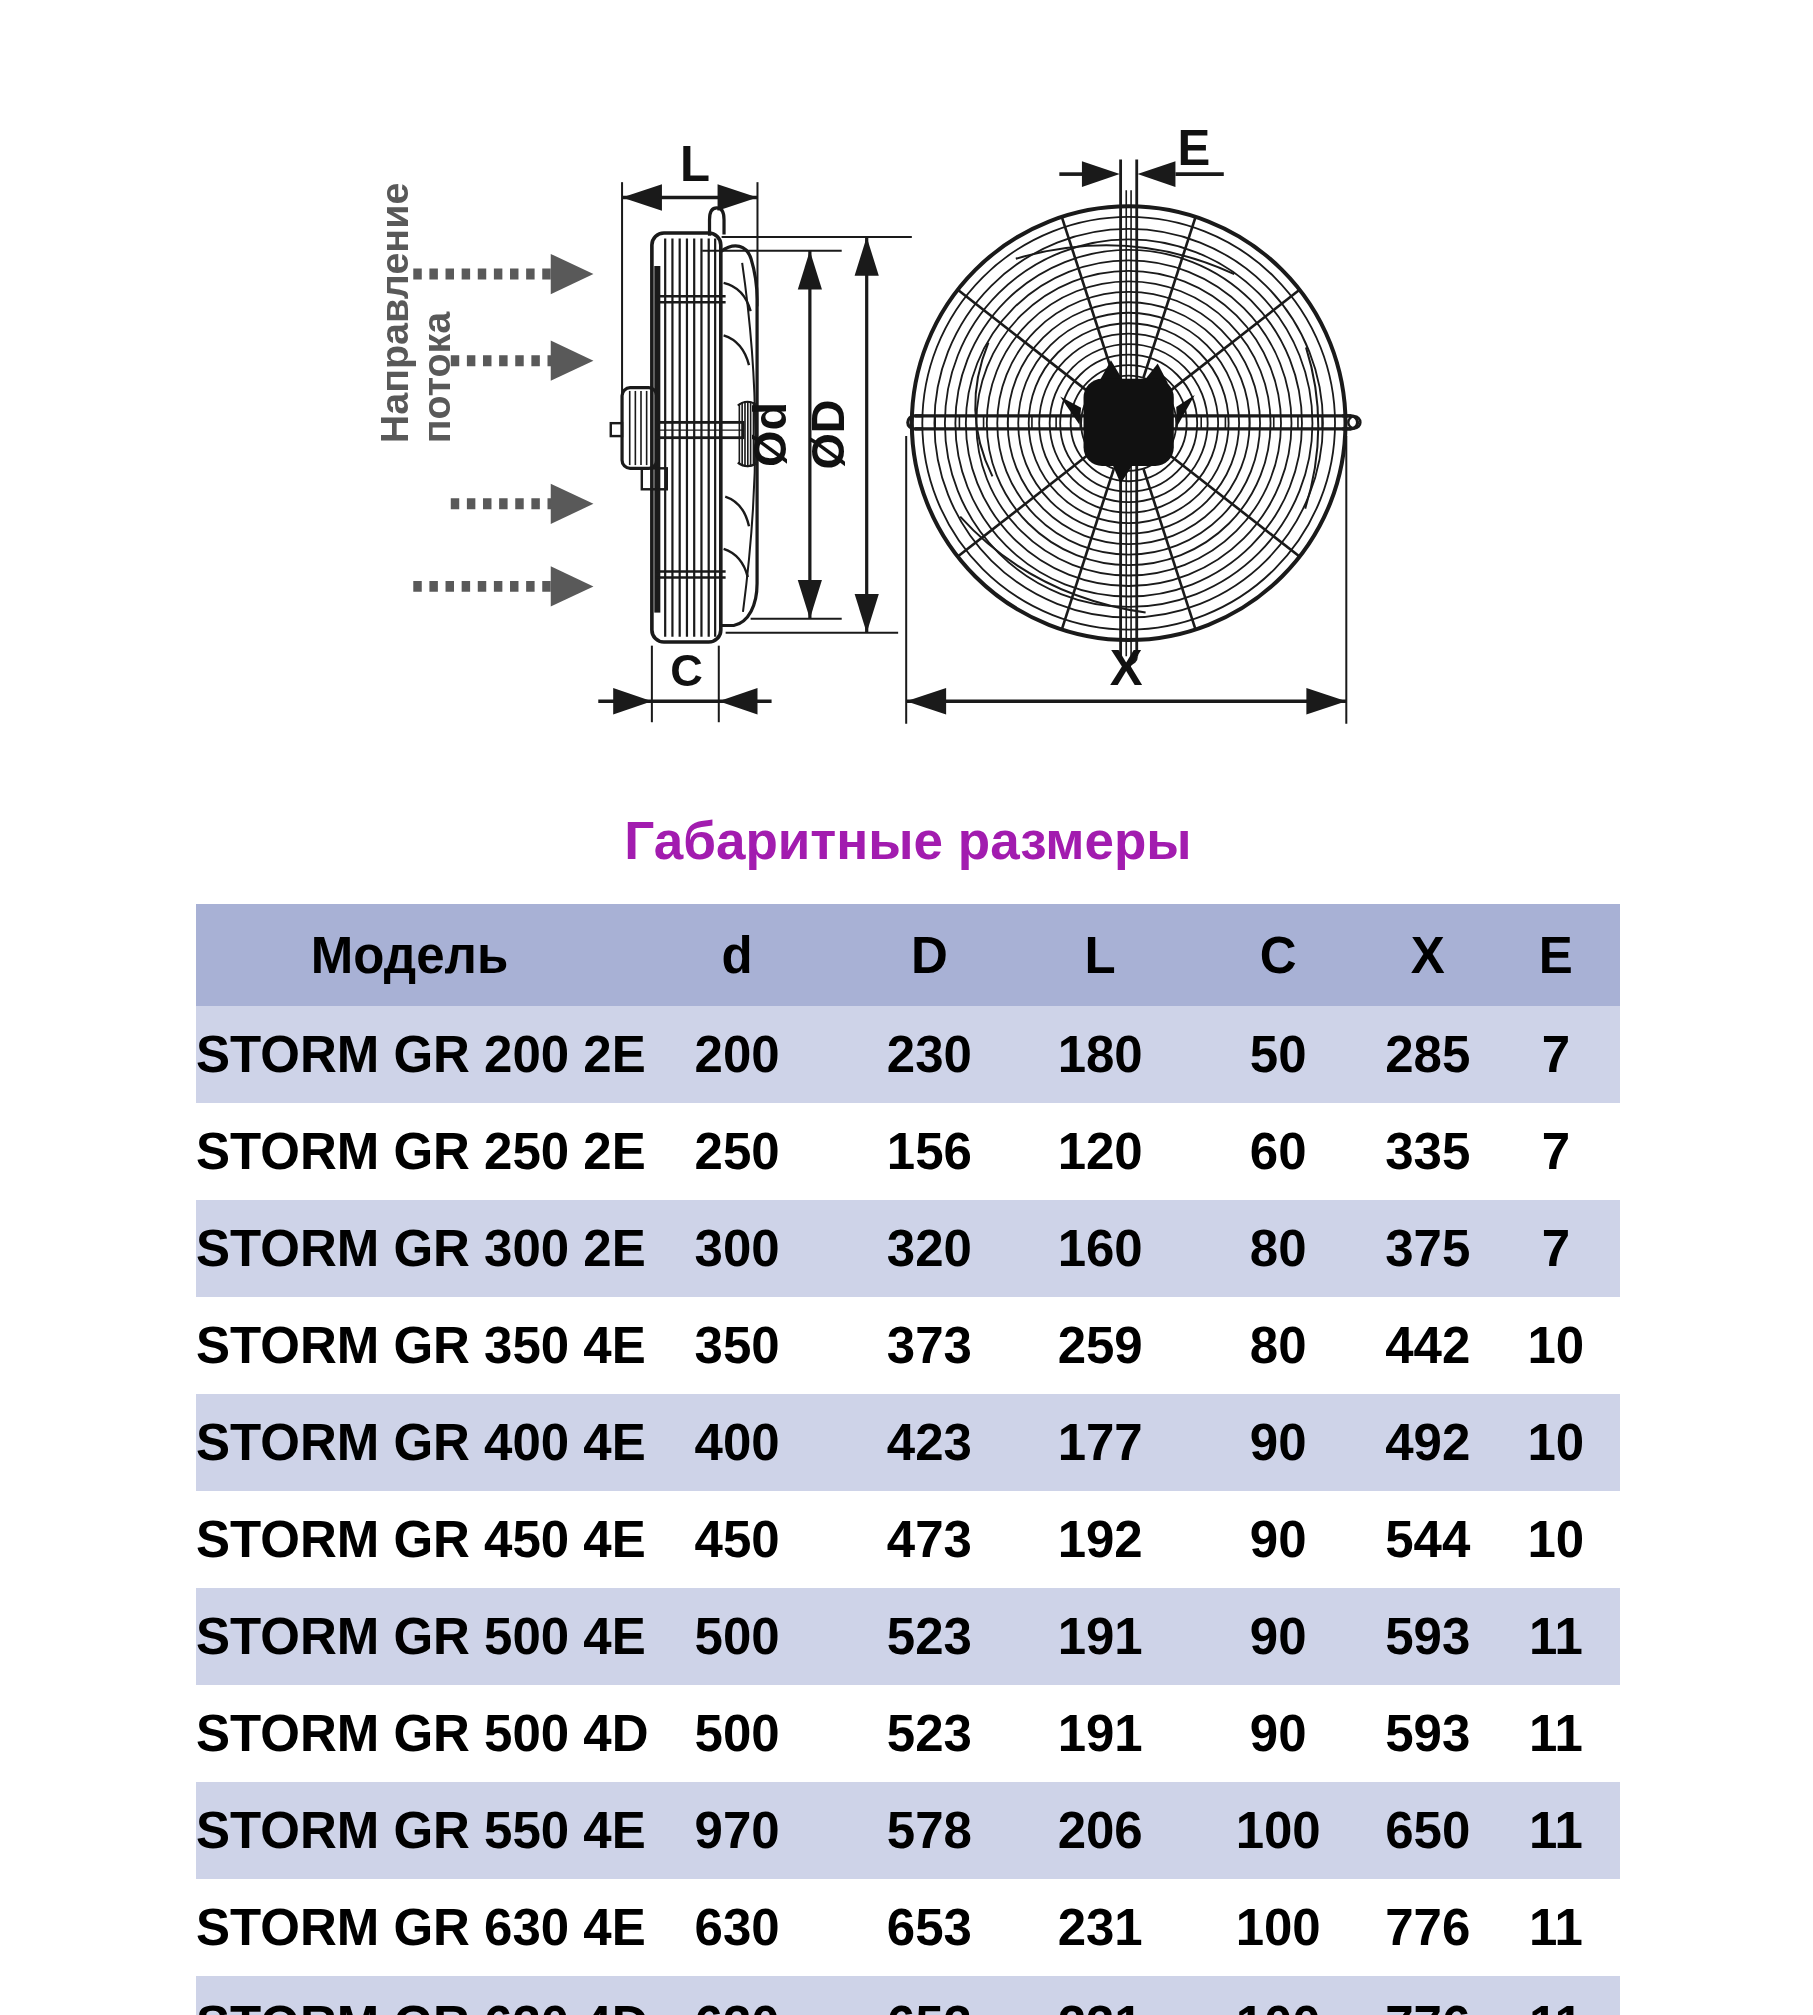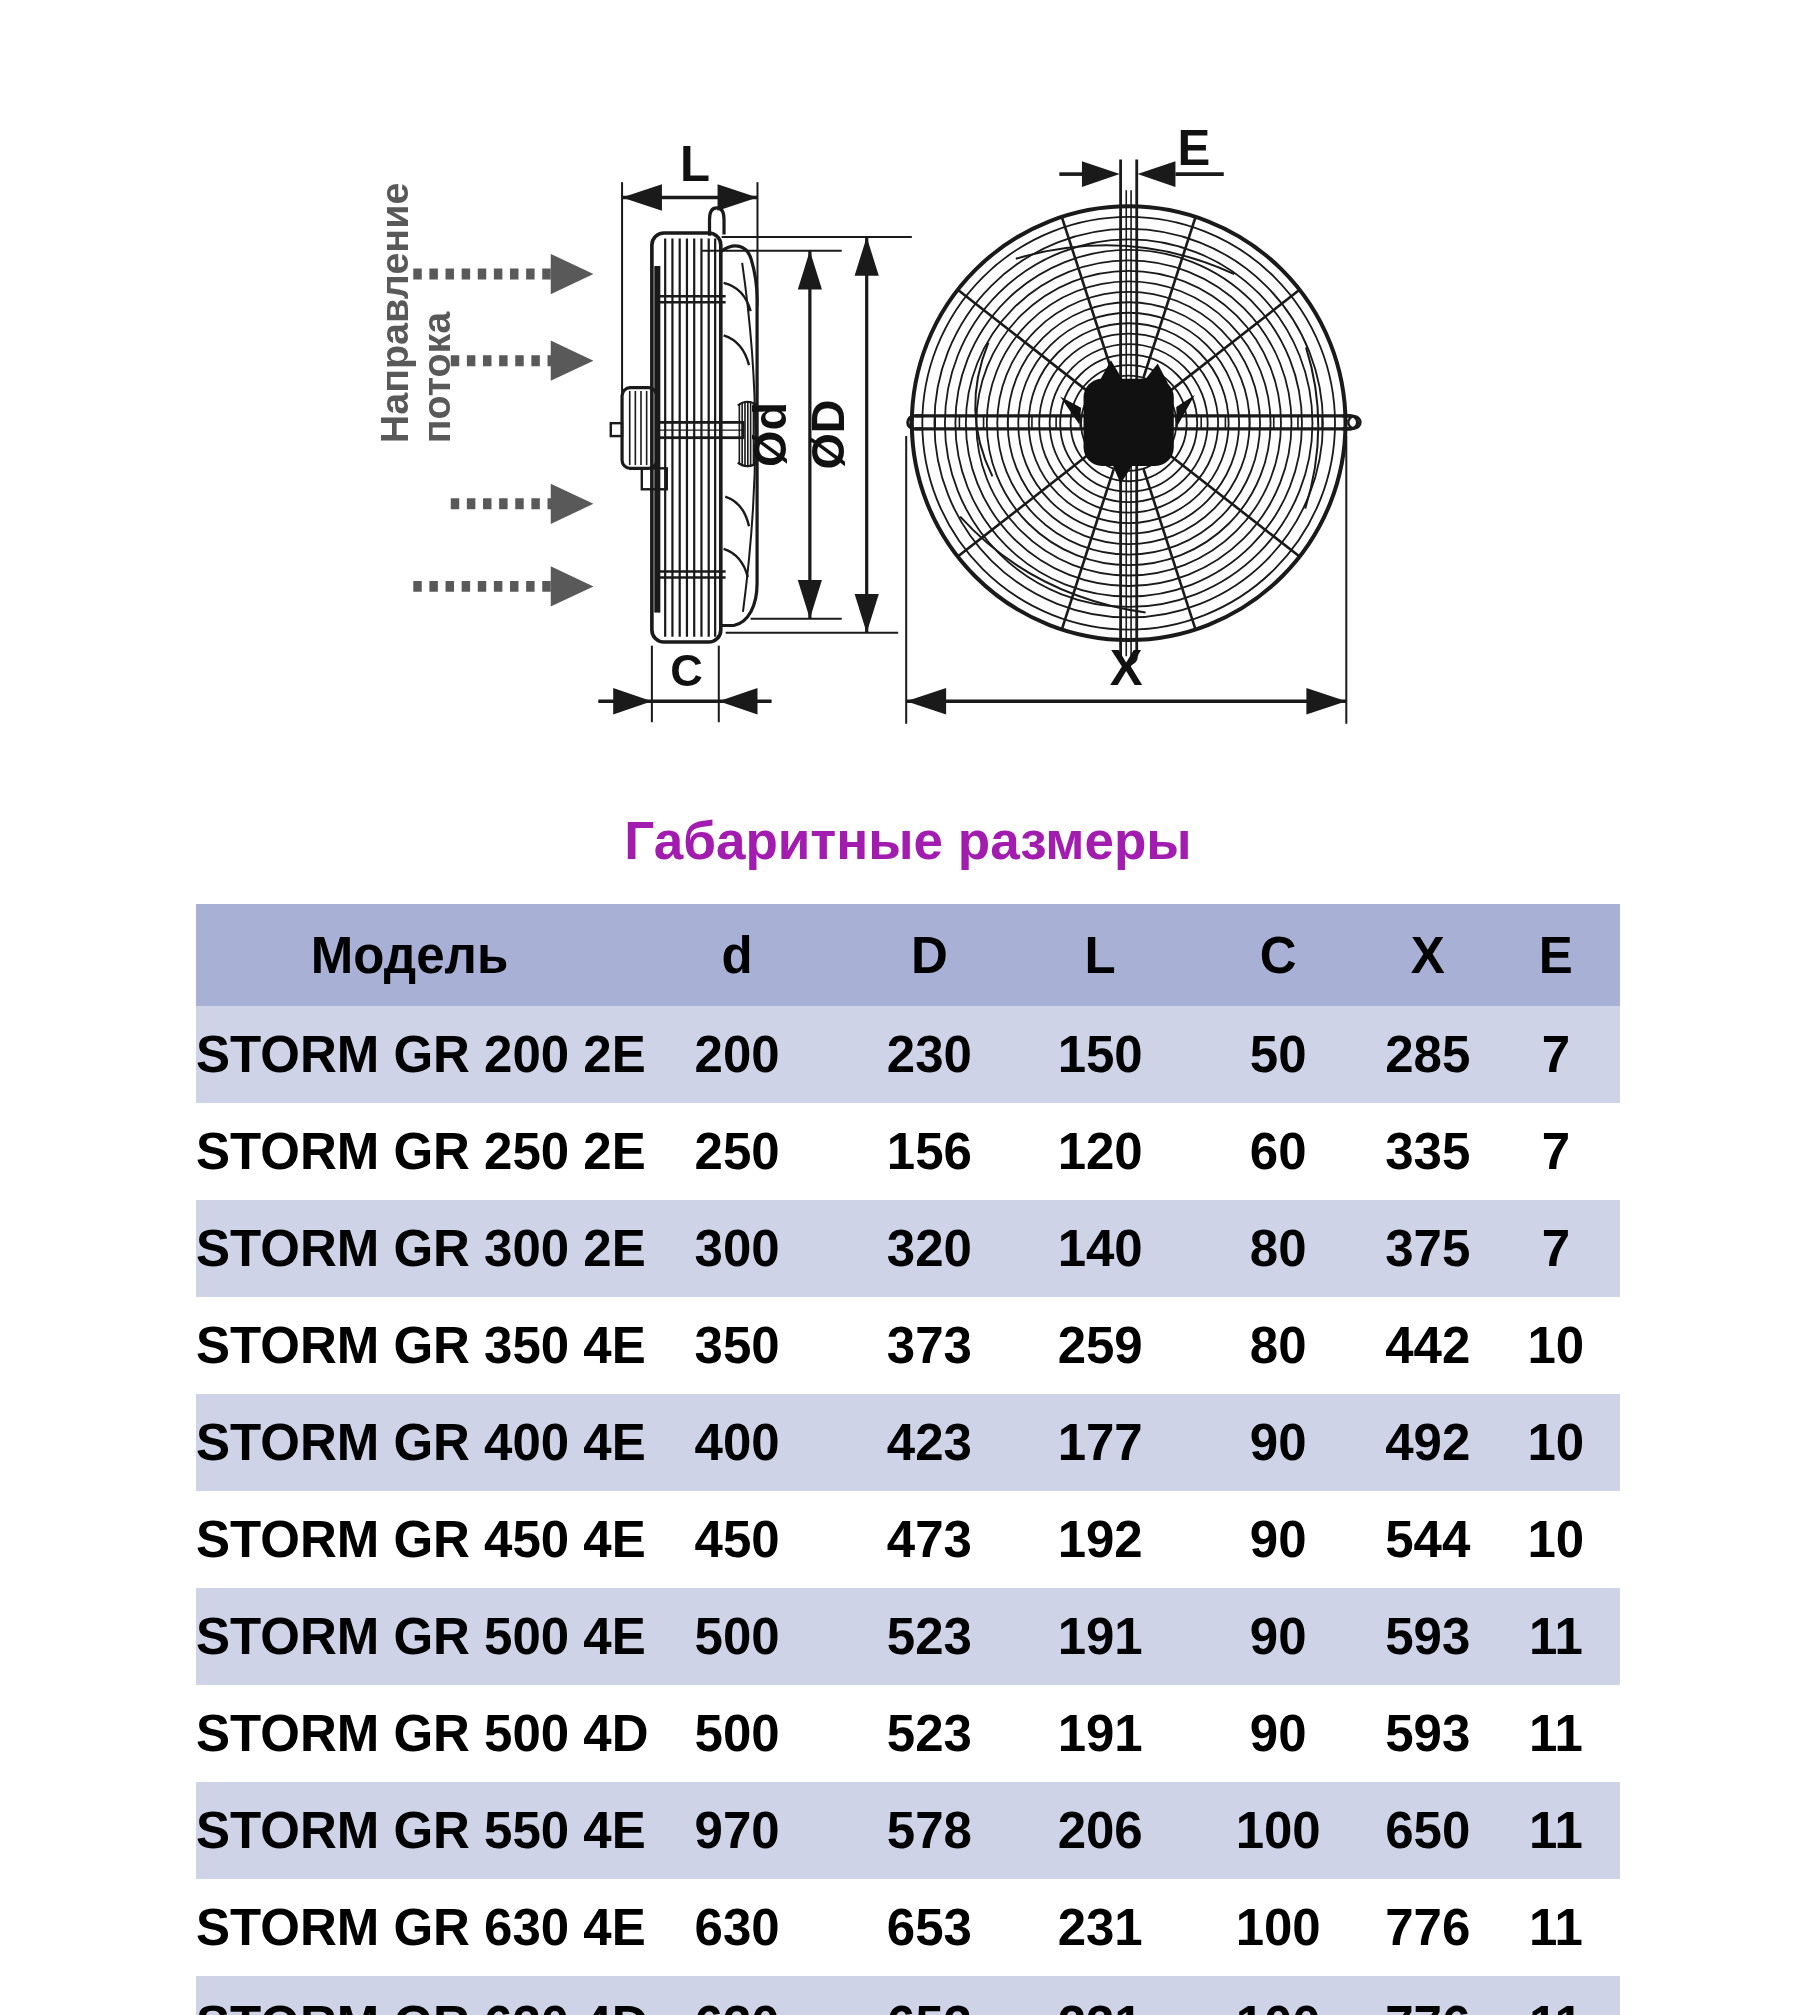--- a/index.html
+++ b/index.html
@@ -264,39 +264,39 @@
         <div class="cell c3">L</div>
         <div class="cell c4">C</div>
         <div class="cell c5">X</div>
         <div class="cell c6">E</div>
       </div>
     <div id="table-body">
         <div class="trow body alt">
           <div class="cell c0">STORM GR 200 2E</div>
           <div class="cell c1">200</div>
           <div class="cell c2">230</div>
-          <div class="cell c3">150</div>
+          <div class="cell c3">180</div>
           <div class="cell c4">50</div>
           <div class="cell c5">285</div>
           <div class="cell c6">7</div>
         </div>
         <div class="trow body">
           <div class="cell c0">STORM GR 250 2E</div>
           <div class="cell c1">250</div>
           <div class="cell c2">156</div>
           <div class="cell c3">120</div>
           <div class="cell c4">60</div>
           <div class="cell c5">335</div>
           <div class="cell c6">7</div>
         </div>
         <div class="trow body alt">
           <div class="cell c0">STORM GR 300 2E</div>
           <div class="cell c1">300</div>
           <div class="cell c2">320</div>
-          <div class="cell c3">140</div>
+          <div class="cell c3">160</div>
           <div class="cell c4">80</div>
           <div class="cell c5">375</div>
           <div class="cell c6">7</div>
         </div>
         <div class="trow body">
           <div class="cell c0">STORM GR 350 4E</div>
           <div class="cell c1">350</div>
           <div class="cell c2">373</div>
           <div class="cell c3">259</div>
           <div class="cell c4">80</div>

